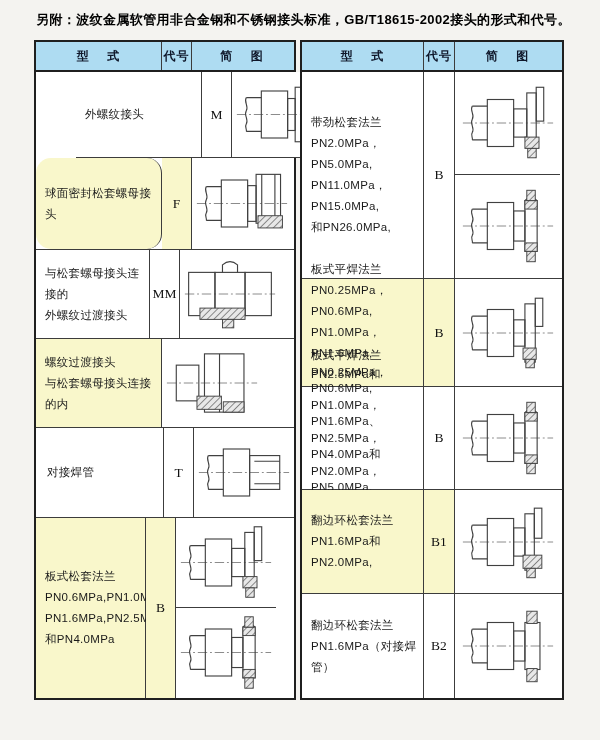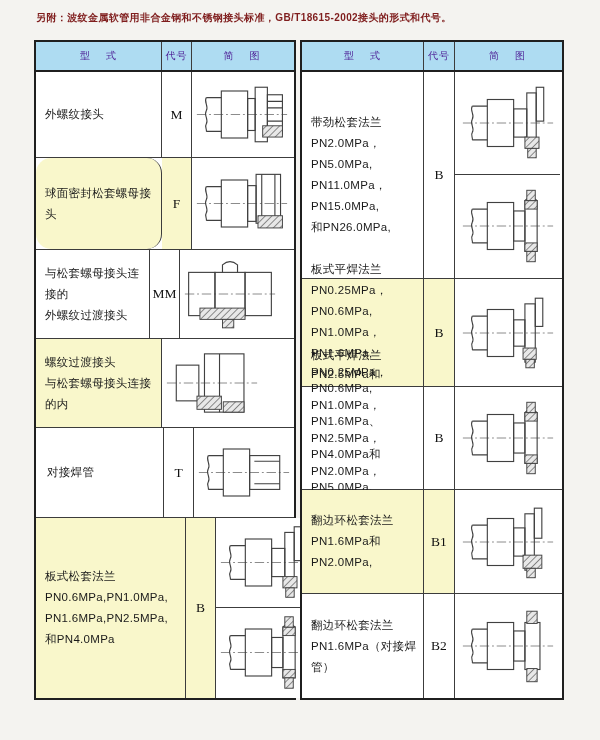--- a/index.html
+++ b/index.html
@@ -4,32 +4,32 @@
 <style>
   * { box-sizing: border-box; margin: 0; padding: 0; }
   html,body { width:600px; height:740px; }
   body {
     font-family: "Liberation Sans", sans-serif;
     background:#f2f1ed;
   }
   .page { position:relative; width:600px; height:740px; background:#f4f3f0; overflow:hidden; }
   .title {
     position:absolute; left:36px; top:11px;
-    font-size:10px; font-weight:bold; color:#7f1d1d; letter-spacing:0.4px;
+    font-size:13px; font-weight:bold; color:#000000; letter-spacing:0.4px;
     white-space:nowrap;
   }
   .tables { position:absolute; left:34px; top:40px; display:flex; gap:4px; }
   .tbl { border:2px solid #1f1f1f; background:#ffffff; }
   #tbl-left  { width:262px; }
   #tbl-right { width:264px; }
   .row { display:flex; width:100%; }
   .header { height:30px; border-bottom:2px solid #1f1f1f; background:#aedcf2; }
   .hcell {
     display:flex; align-items:center; justify-content:center;
-    font-size:10px; font-weight:normal; color:#4c1d95; white-space:pre; letter-spacing:1px;
+    font-size:12px; font-weight:bold; color:#0f172a; white-space:pre; letter-spacing:1px;
   }
   .cell { flex:none; }
   .br { border-right:1px solid #3c3c3c; }
   .bb { border-bottom:1px solid #3c3c3c; }
   .bt { border-top:1px solid #3c3c3c; }
   .name {
     display:flex; flex-direction:column; justify-content:center;
     padding:5px 3px 5px 9px; font-size:11.5px; line-height:21px;
     color:#1a1a1a; letter-spacing:0.3px; background:#fff;
   }
@@ -61,21 +61,21 @@
 
   <div class="title">另附：波纹金属软管用非合金钢和不锈钢接头标准，GB/T18615-2002接头的形式和代号。</div>
 
   <div class="tables">
     <div class="tbl" id="tbl-left">
         <div class="row header">
           <div class="cell hcell br" style="width: 126px;">型    式</div>
           <div class="cell hcell br" style="width: 30px;">代号</div>
           <div class="cell hcell" style="width: 100px;">简    图</div>
         </div>
-        <div class="row bb" style="height: 86px;">
+        <div class="row bb" style="height: 86px; margin-left: 40px;">
           <div class="cell name br" style="width: 126px;">
             <div class="line">外螺纹接头</div>
           </div>
           <div class="cell code br" style="width: 30px;">M</div>
           <div class="cell diag" style="width: 100px;">
             <div class="sub" style="height: 85px;">
               <svg viewBox="0 0 100 80" width="94" height="77" preserveAspectRatio="xMidYMid meet">
                 <line class="cl" x1="2" y1="40" x2="98" y2="40" stroke-dasharray="10 3 2 3"></line>
                 <path class="ln" d="M12 22 C9 27 15 31 12 36 C9 41 15 45 12 50 C10 53 13 56 12 58"></path>
                 <path class="ln" d="M12 22 H28 M12 58 H28"></path>
@@ -159,21 +159,21 @@
                 <path class="ln" d="M12 22 C9 27 15 31 12 36 C9 41 15 45 12 50 C10 53 13 56 12 58"></path>
                 <path class="ln" d="M12 22 H28 M12 58 H28"></path>
                 <rect class="ln" x="28" y="15" width="28" height="50"></rect>
                 <rect class="ln" x="56" y="22" width="32" height="36"></rect>
                 <path class="ln" d="M61 28 H88 M61 52 H88"></path>
               </svg>
             </div>
           </div>
         </div>
         <div class="row" style="height: 180px;">
-          <div class="cell name br hl" style="width: 150px;">
+          <div class="cell name br hl" style="width: 110px;">
             <div class="line">板式松套法兰</div>
             <div class="line">PN0.6MPa,PN1.0MPa,</div>
             <div class="line">PN1.6MPa,PN2.5MPa,</div>
             <div class="line">和PN4.0MPa</div>
           </div>
           <div class="cell code br hl" style="width: 30px;">B</div>
           <div class="cell diag" style="width: 100px;">
             <div class="sub" style="height: 89px;">
               <svg viewBox="0 0 100 80" width="94" height="81" preserveAspectRatio="xMidYMid meet">
                 <line class="cl" x1="2" y1="40" x2="98" y2="40" stroke-dasharray="10 3 2 3"></line>

